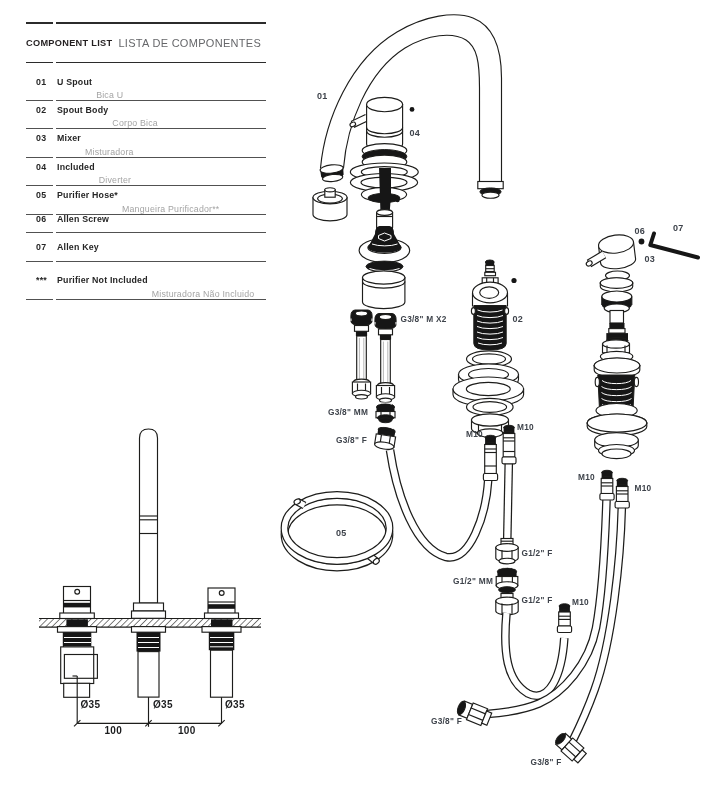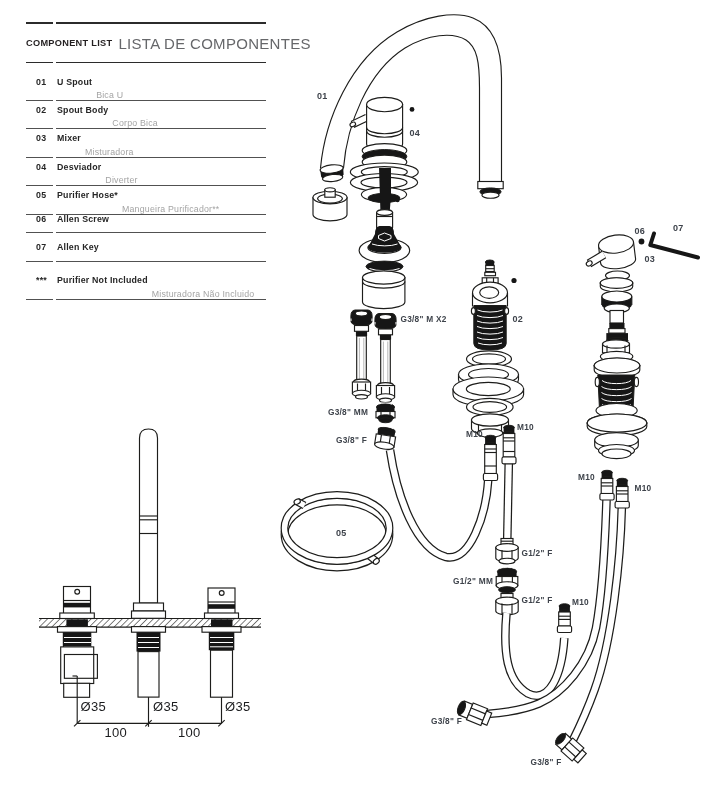--- a/index.html
+++ b/index.html
@@ -12,26 +12,26 @@
   .chead{height:41px;}
   .chead>div{border-top:2px solid #2b2b2b;border-bottom:1.8px solid #2b2b2b;}
   .chead .ttl{white-space:nowrap;overflow:visible;}
   .cbody{height:28.4px;}
   .cbody>div{border-bottom:1.1px solid #515151;}
   .cnum{padding-left:10px;font-size:8.8px;font-weight:700;color:#262626;letter-spacing:.25px;}
   .cname{padding-left:1.5px;font-size:8.8px;white-space:nowrap;}
   .cname .en{font-weight:700;color:#262626;letter-spacing:.2px;}
   .cname .pt{font-weight:400;color:#a4a4a4;margin-left:4px;letter-spacing:.2px;margin-top:27px;}
   .ttl .en{font-weight:700;color:#231f20;font-size:9.2px;letter-spacing:.3px;}
-  .ttl .pt{font-weight:400;color:#66676a;font-size:15px;margin-left:6px;letter-spacing:.3px;}
+  .ttl .pt{font-weight:400;color:#66676a;font-size:11px;margin-left:6px;letter-spacing:.3px;}
   
   .lbl{position:absolute;font-size:8.3px;font-weight:700;color:#3e434b;
        letter-spacing:.25px;white-space:nowrap;line-height:1;}
   .lbl.co{font-size:9px;}
-  .dim{position:absolute;font-size:13px;font-weight:400;color:#1b1c1e;
+  .dim{position:absolute;font-size:10px;font-weight:700;color:#1b1c1e;
        letter-spacing:.3px;white-space:nowrap;line-height:1;}
   svg{position:absolute;left:0;top:0;}
   .ln{stroke:#1d1d1b;stroke-width:1.15;fill:none;}
   .wh{fill:#ffffff;stroke:#1d1d1b;stroke-width:1.15;}
   .bk{fill:#161616;stroke:none;}
   .bks{fill:#161616;stroke:#1d1d1b;stroke-width:1;}
   .hoseO{stroke:#1d1d1b;stroke-width:8.6;fill:none;}
   .hoseI{stroke:#ffffff;stroke-width:6.1;fill:none;}
   .thw{stroke:#ffffff;stroke-width:1;fill:none;}
 </style>
@@ -500,21 +500,21 @@
     <div class="crow cbody">
       <div class="cnum">03</div>
       <div class="cname">
           <span class="en">Mixer</span>
           <span class="pt">Misturadora</span>
         </div>
     </div>
     <div class="crow cbody">
       <div class="cnum">04</div>
       <div class="cname">
-          <span class="en">Desviador</span>
+          <span class="en">Included</span>
           <span class="pt">Diverter</span>
         </div>
     </div>
     <div class="crow cbody">
       <div class="cnum">05</div>
       <div class="cname">
           <span class="en">Purifier Hose*</span>
           <span class="pt">Mangueira Purificador**</span>
         </div>
     </div>

